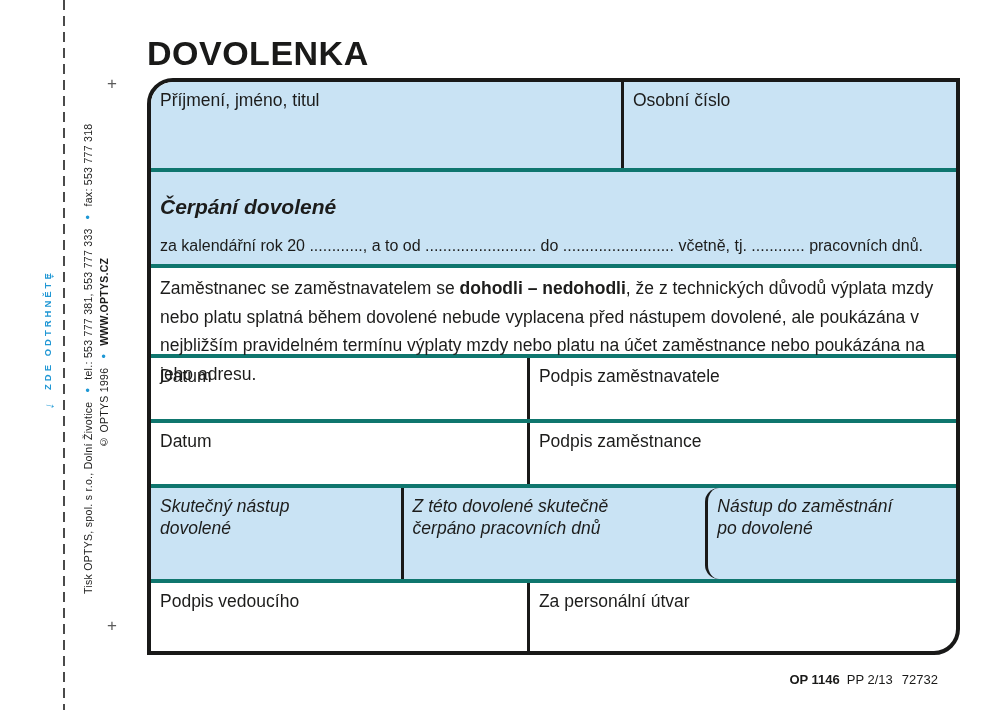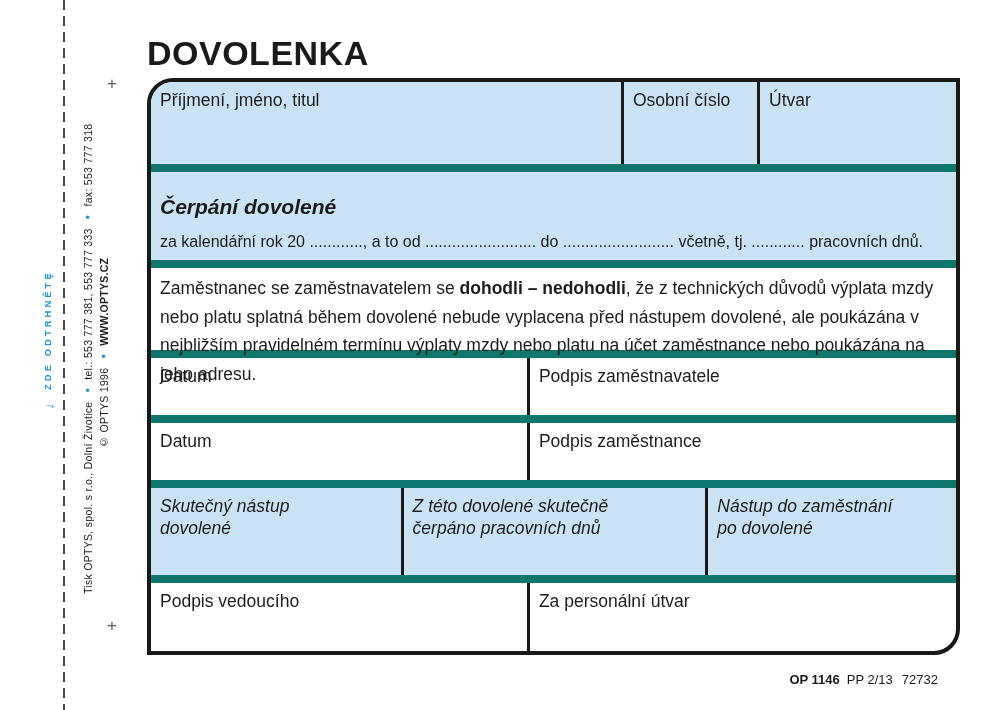--- a/index.html
+++ b/index.html
@@ -62,21 +62,21 @@
   
   .form {
     position: absolute; left: 147px; top: 78px;
     width: 813px; height: 577px;
     box-sizing: border-box;
     border: 4.5px solid #191918;
     border-radius: 26px 0 26px 0;
     background: #ffffff;
     overflow: hidden;
   }
-  .row { position: relative; box-sizing: border-box; border-bottom: 8px solid #0f766e; }
+  .row { position: relative; box-sizing: border-box; border-bottom: 4px solid #0f766e; }
   .row.last { border-bottom: none; }
   .blue { background: #c9e3f4; }
   .flex { display: flex; }
   .cell { box-sizing: border-box; padding: 7px 9px; position: relative; }
   .bl { border-left: 3px solid #191918; }
   .label { font-size: 17.5px; line-height: 22px; }
 
   .r-header { height: 90px; }
   .c-name { width: 470px; }
   .c-num  { width: 136px; }
@@ -98,21 +98,21 @@
     font-size: 17.5px; line-height: 28.5px;
   }
 
   .r-sig { height: 65px; }
   .r-actual { height: 95px; font-style: italic; }
   .r-final { height: 68px; }
   .w-left  { width: 403px; }
   .w-right { width: 460px; }
   .a1 { width: 267px; }
   .a2 { width: 326px; }
-  .a3 { width: 268px; }
+  .a3 { width: 268px; border-radius: 14px; }
 
   
   .footer {
     position: absolute; top: 657px; right: 62px;
     font-size: 13px; color: #1a1a19; white-space: pre;
   }
   .footer .code-bold { font-weight: bold; }
   .footer .code-rest { margin-left: 7px; }
   .footer .serial { margin-left: 9px; }
 </style>
@@ -135,23 +135,20 @@
 
 <div class="form">
 
   <div class="row r-header blue flex">
     <div class="cell c-name">
       <span class="label">Příjmení, jméno, titul</span>
     </div>
     <div class="cell c-num bl">
       <span class="label">Osobní číslo</span>
     </div>
-    <div class="cell c-dep bl">
-      <span class="label">Útvar</span>
-    </div>
   </div>
 
   <div class="row r-cerpani blue">
     <div class="cerpani-heading">Čerpání dovolené</div>
     <div class="period-line">za kalendářní rok 20 ............, a to od ......................... do ......................... včetně, tj. ............ pracovních dnů.</div>
   </div>
 
   <div class="row r-para">
     <p><span>Zaměstnanec se zaměstnavatelem se </span><b>dohodli – nedohodli</b><span>, že z technických důvodů výplata mzdy nebo platu splatná během dovolené nebude vyplacena před nástupem dovolené, ale poukázána v nejbližším pravidelném termínu výplaty mzdy nebo platu na účet zaměstnance nebo poukázána na jeho adresu.</span></p>
   </div>

